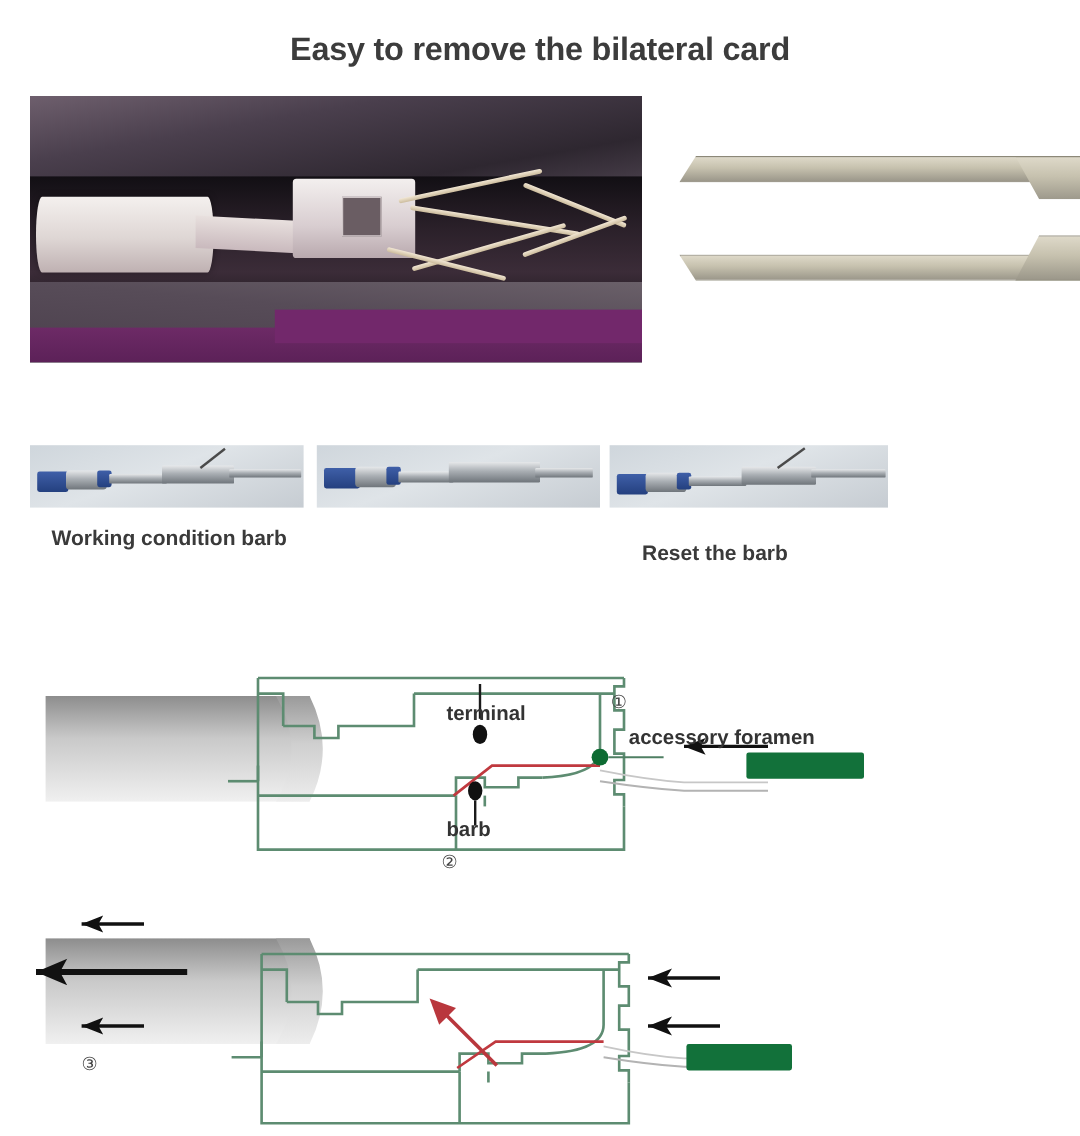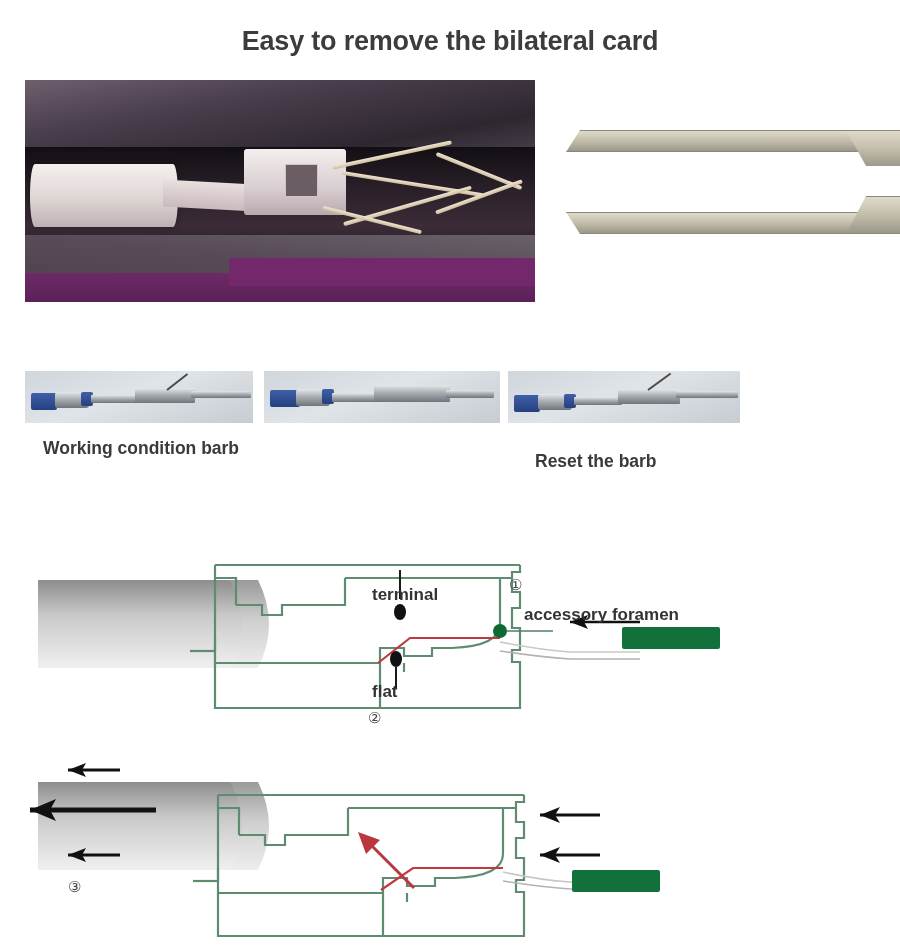--- a/index.html
+++ b/index.html
@@ -310,21 +310,21 @@
 
       <ellipse cx="396" cy="139" rx="6" ry="8" fill="#111111"></ellipse>
       <path d="M 396 147 L 396 168" stroke="#1a1a1a" stroke-width="2"></path>
 
       <path d="M 640 102 L 570 102" stroke="#111111" stroke-width="2.6" fill="none"></path>
       <path d="M 570 102 L 588 95 L 584 102 L 588 109 Z" fill="#111111"></path>
     </svg>
   </div>
 
   <div class="dlabel" style="left:372px;top:538px;margin-top:47px;">terminal</div>
-  <div class="dlabel" style="left:372px;top:682px;">flat</div>
+  <div class="dlabel" style="left:372px;top:682px;">barb</div>
   <div class="dlabel" style="left:524px;top:605px;text-align:center;">accessory foramen</div>
   <div class="dnum" style="left:509px;top:576px;font-size:15px;">①</div>
   <div class="dnum" style="left:368px;top:709px;font-size:15px;">②</div>
 
   <div class="diagram" style="left:0px;top:740px;width:900px;height:207px;">
     <svg width="900" height="207" viewBox="0 0 900 207" xmlns="http://www.w3.org/2000/svg">
       <defs>
         <linearGradient id="cableGrad2" x1="0" y1="0" x2="0" y2="1">
           <stop offset="0%" stop-color="#8d8d8d"></stop>
           <stop offset="40%" stop-color="#c9c9c9"></stop>

